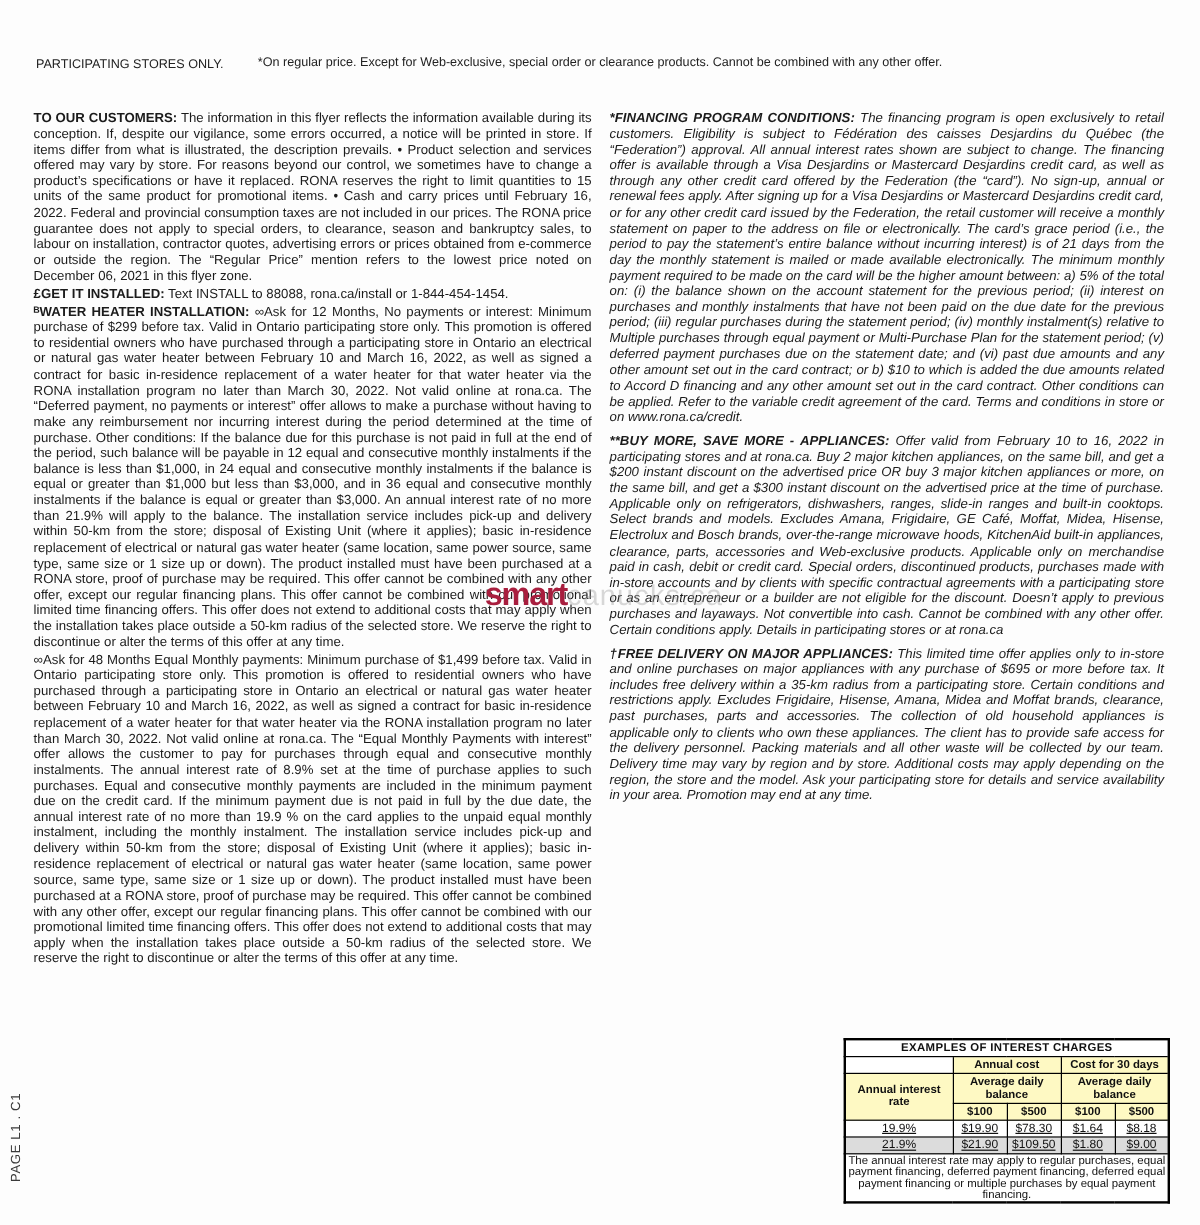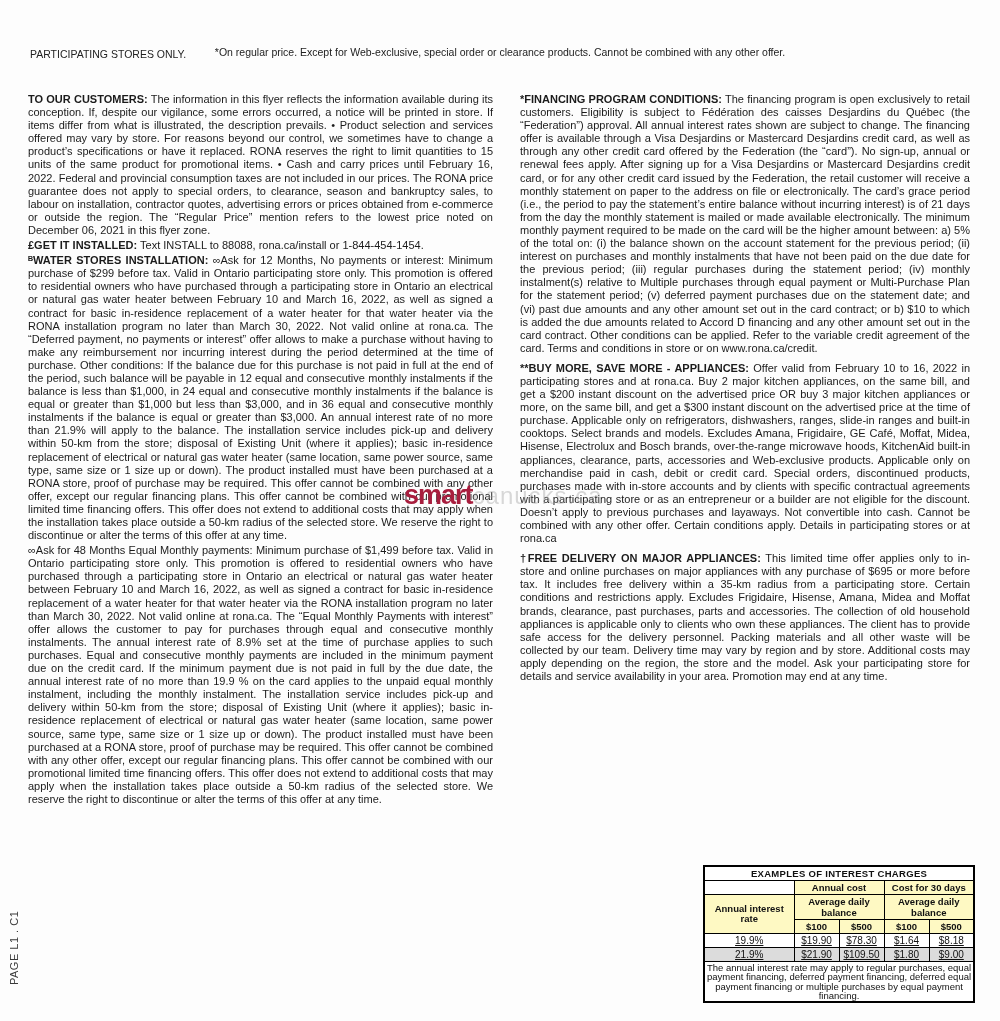--- a/index.html
+++ b/index.html
@@ -43,21 +43,21 @@
     position: absolute;
     top: 93px;
     text-align: justify;
     font-size: 11px;
     line-height: 13.1px;
     color: #1b1b1b;
   }
   #left-col  { left: 28px;  width: 465px; }
   #right-col { left: 508px; width: 462px; }
   .col p { margin: 0 0 2px 0; }
-  #right-col p { margin: 0 0 7px 12px; }
+  #right-col p { margin: 0 0 7px 0; font-style: italic; }
   .lead { font-weight: bold; }
   
   #interest-table-wrap {
     position: absolute;
     left: 703px;
     top: 865px;
     width: 216px;
   }
   table.itable {
     border-collapse: collapse;
@@ -138,21 +138,21 @@
   <div id="left-col" class="col">
     <p>
       <span class="lead">TO OUR CUSTOMERS:</span>
       <span>The information in this flyer reflects the information available during its conception. If, despite our vigilance, some errors occurred, a notice will be printed in store. If items differ from what is illustrated, the description prevails. • Product selection and services offered may vary by store. For reasons beyond our control, we sometimes have to change a product’s specifications or have it replaced. RONA reserves the right to limit quantities to 15 units of the same product for promotional items. • Cash and carry prices until February 16, 2022. Federal and provincial consumption taxes are not included in our prices. The RONA price guarantee does not apply to special orders, to clearance, season and bankruptcy sales, to labour on installation, contractor quotes, advertising errors or prices obtained from e-commerce or outside the region. The “Regular Price” mention refers to the lowest price noted on December 06, 2021 in this flyer zone.</span>
     </p>
     <p>
       <span class="lead">£GET IT INSTALLED:</span>
       <span>Text INSTALL to 88088, rona.ca/install or 1-844-454-1454.</span>
     </p>
     <p>
-      <span class="lead">ᴮWATER STORES INSTALLATION:</span>
+      <span class="lead">ᴮWATER HEATER INSTALLATION:</span>
       <span>∞Ask for 12 Months, No payments or interest: Minimum purchase of $299 before tax. Valid in Ontario participating store only. This promotion is offered to residential owners who have purchased through a participating store in Ontario an electrical or natural gas water heater between February 10 and March 16, 2022, as well as signed a contract for basic in-residence replacement of a water heater for that water heater via the RONA installation program no later than March 30, 2022. Not valid online at rona.ca. The “Deferred payment, no payments or interest” offer allows to make a purchase without having to make any reimbursement nor incurring interest during the period determined at the time of purchase. Other conditions: If the balance due for this purchase is not paid in full at the end of the period, such balance will be payable in 12 equal and consecutive monthly instalments if the balance is less than $1,000, in 24 equal and consecutive monthly instalments if the balance is equal or greater than $1,000 but less than $3,000, and in 36 equal and consecutive monthly instalments if the balance is equal or greater than $3,000. An annual interest rate of no more than 21.9% will apply to the balance. The installation service includes pick-up and delivery within 50-km from the store; disposal of Existing Unit (where it applies); basic in-residence replacement of electrical or natural gas water heater (same location, same power source, same type, same size or 1 size up or down). The product installed must have been purchased at a RONA store, proof of purchase may be required. This offer cannot be combined with any other offer, except our regular financing plans. This offer cannot be combined with our promotional limited time financing offers. This offer does not extend to additional costs that may apply when the installation takes place outside a 50-km radius of the selected store. We reserve the right to discontinue or alter the terms of this offer at any time.</span>
     </p>
     <p>
       <span>∞Ask for 48 Months Equal Monthly payments: Minimum purchase of $1,499 before tax. Valid in Ontario participating store only. This promotion is offered to residential owners who have purchased through a participating store in Ontario an electrical or natural gas water heater between February 10 and March 16, 2022, as well as signed a contract for basic in-residence replacement of a water heater for that water heater via the RONA installation program no later than March 30, 2022. Not valid online at rona.ca. The “Equal Monthly Payments with interest” offer allows the customer to pay for purchases through equal and consecutive monthly instalments. The annual interest rate of 8.9% set at the time of purchase applies to such purchases. Equal and consecutive monthly payments are included in the minimum payment due on the credit card. If the minimum payment due is not paid in full by the due date, the annual interest rate of no more than 19.9 % on the card applies to the unpaid equal monthly instalment, including the monthly instalment. The installation service includes pick-up and delivery within 50-km from the store; disposal of Existing Unit (where it applies); basic in-residence replacement of electrical or natural gas water heater (same location, same power source, same type, same size or 1 size up or down). The product installed must have been purchased at a RONA store, proof of purchase may be required. This offer cannot be combined with any other offer, except our regular financing plans. This offer cannot be combined with our promotional limited time financing offers. This offer does not extend to additional costs that may apply when the installation takes place outside a 50-km radius of the selected store. We reserve the right to discontinue or alter the terms of this offer at any time.</span>
     </p>
   </div>
 
   <div id="right-col" class="col">
     <p>
       <span class="lead">*FINANCING PROGRAM CONDITIONS:</span>

